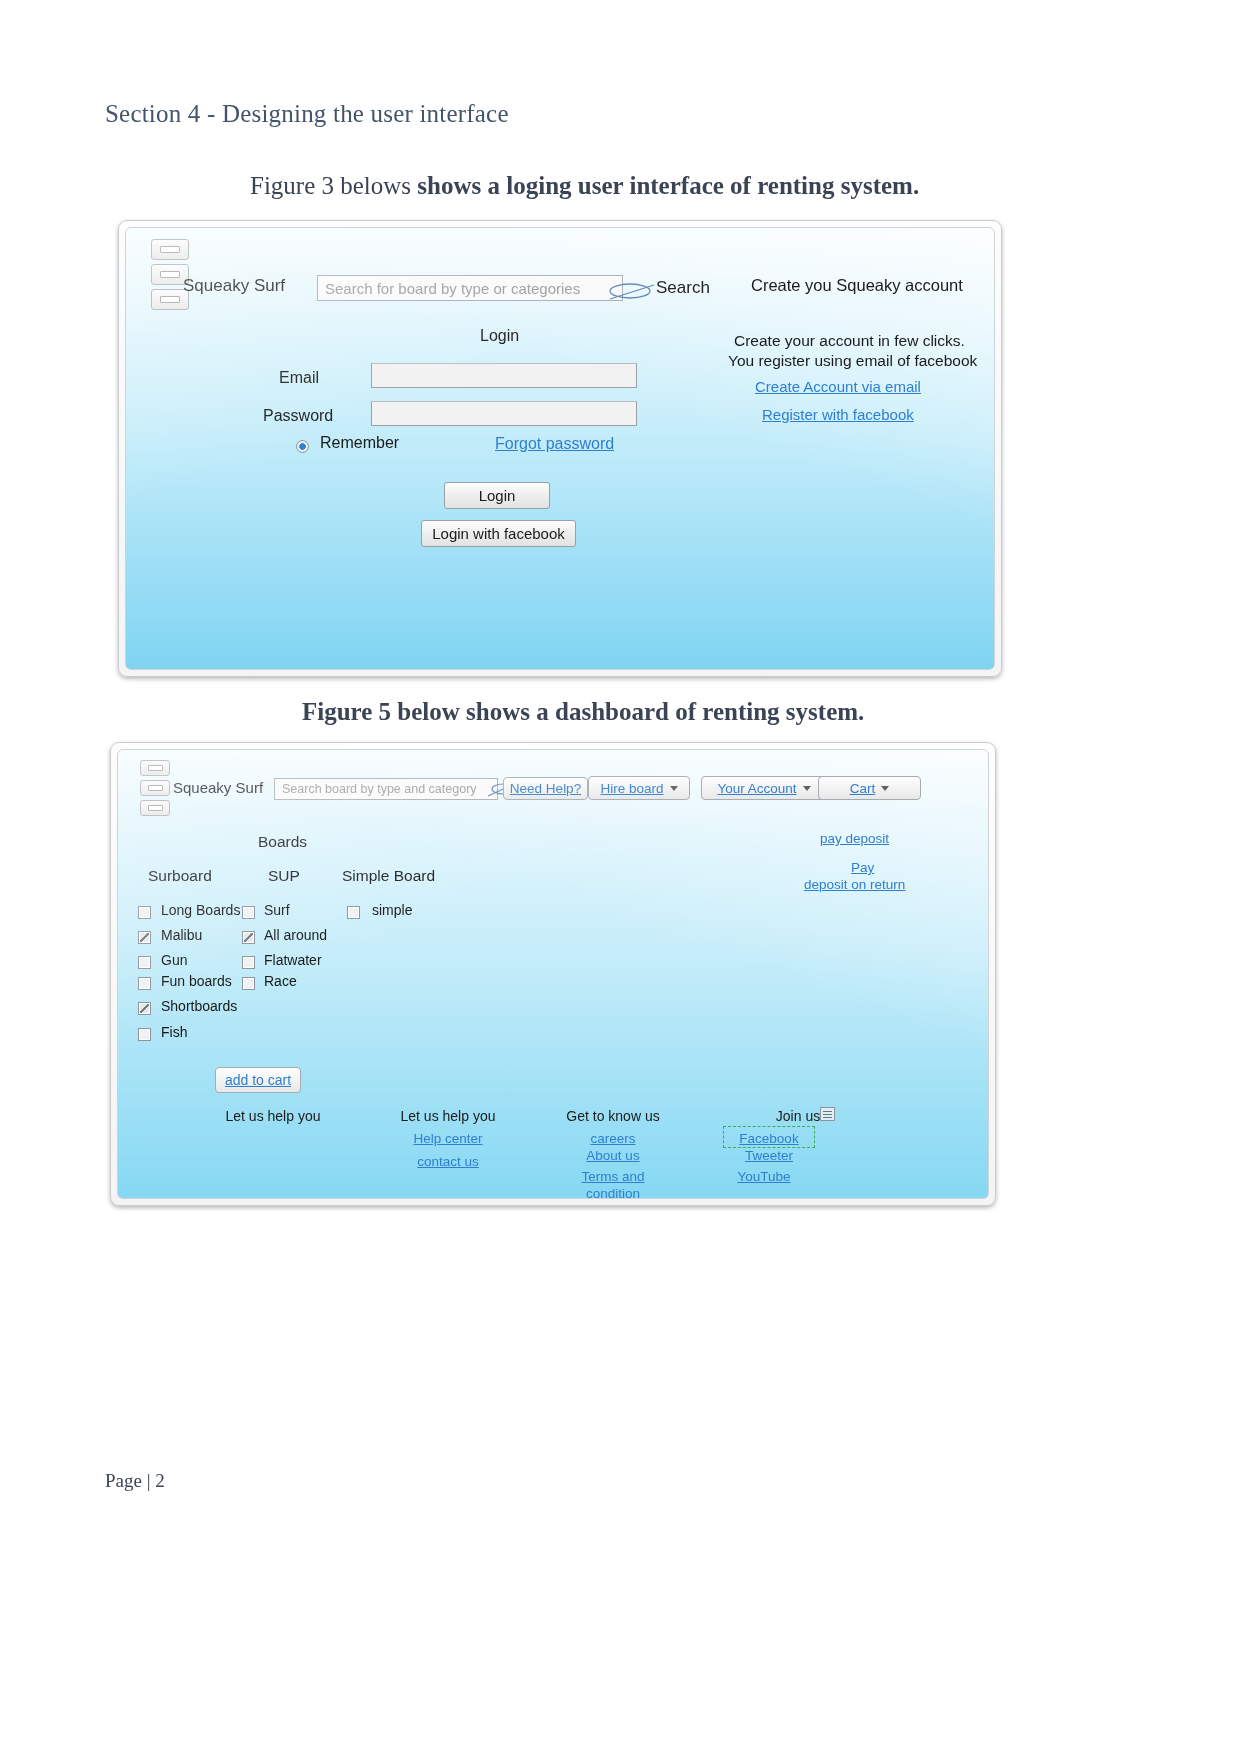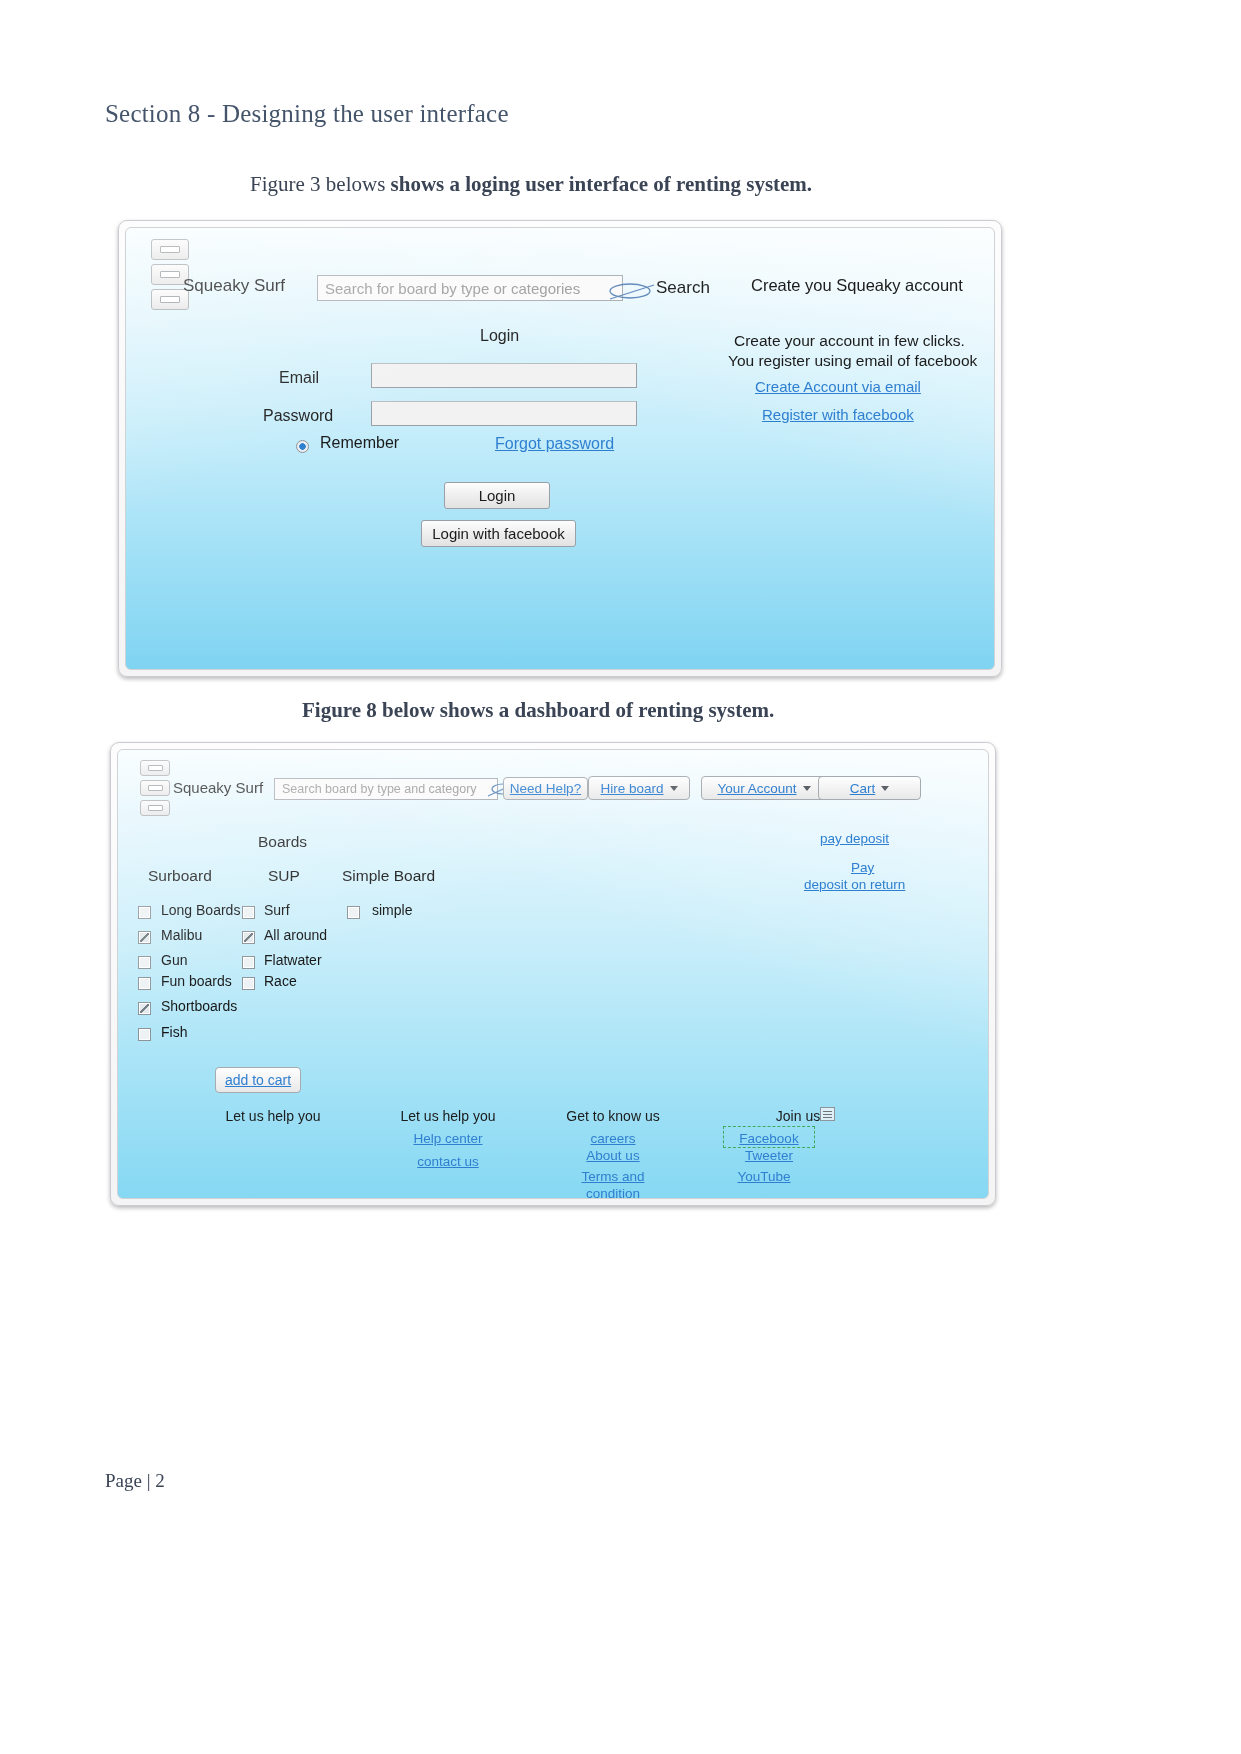--- a/index.html
+++ b/index.html
@@ -14,21 +14,21 @@
 
   
   .section-title{
     position:absolute;left:105px;top:100px;
     font-family:"Liberation Serif", serif;
     font-size:25px;color:#44546a;letter-spacing:.2px;
   }
   .fig-cap{
     position:absolute;
     font-family:"Liberation Serif", serif;
-    font-size:21px;color:#3a4455;
+    font-size:25px;color:#3a4455;
     white-space:nowrap;
   }
   .fig-cap .light{font-weight:400;}
   .fig-cap .bold{font-weight:700;}
   #cap3{left:250px;top:172px;}
   #cap4{left:302px;top:698px;font-weight:700;}
   .page-num{
     position:absolute;left:105px;top:1470px;
     font-family:"Liberation Serif", serif;
     font-size:19px;color:#3a4455;
@@ -161,21 +161,21 @@
     background:#dfeff7;border:1px solid #8e969c;
     display:flex;flex-direction:column;justify-content:center;gap:2px;padding:2px;
   }
   .menu-ico i{display:block;height:1px;background:#6d757b;}
 </style>
 </head>
 <body>
 
 <div class="page">
 
-  <div class="section-title">Section 8 - Designing the user interface</div>
+  <div class="section-title">Section 4 - Designing the user interface</div>
 
   <div class="fig-cap" id="cap3"><span class="light">Figure 3 belows </span><span class="bold">shows a loging user interface of  renting system.</span></div>
 
   <div class="mock" id="fig3">
     <div class="mock-inner">
 
       <div class="logo-stack" style="left:25px;top:11px;">
         <div class="logo-chip">
             <i></i>
           </div>
@@ -220,21 +220,21 @@
       <div class="btn" style="left:318px;top:254px;width:106px;height:27px;">
           <span>Login</span>
         </div>
       <div class="btn" style="left:295px;top:292px;width:155px;height:27px;">
           <span>Login with facebook</span>
         </div>
 
     </div>
   </div>
 
-  <div class="fig-cap" id="cap4">Figure 8 below shows a dashboard of renting system.</div>
+  <div class="fig-cap" id="cap4">Figure 5 below shows a dashboard of renting system.</div>
 
   <div class="mock" id="fig4">
     <div class="mock-inner">
 
       <div class="logo-stack" style="left:22px;top:10px;">
         <div class="logo-chip" style="width:28px;height:14px;">
             <i style="width:13px;height:4px;"></i>
           </div>
         <div class="logo-chip" style="width:28px;height:14px;">
             <i style="width:13px;height:4px;"></i>

